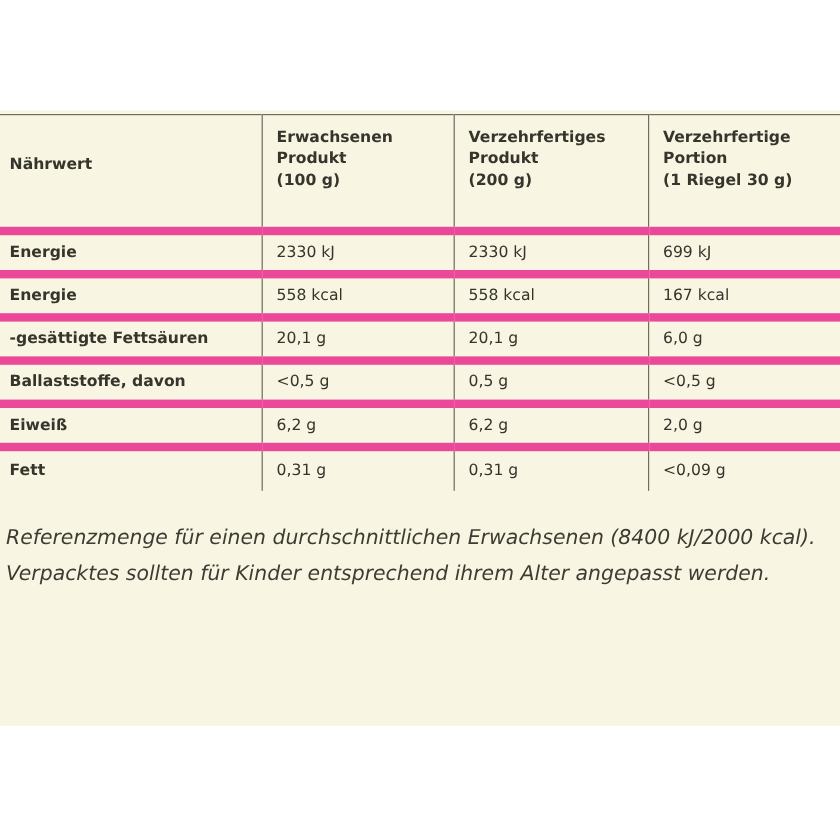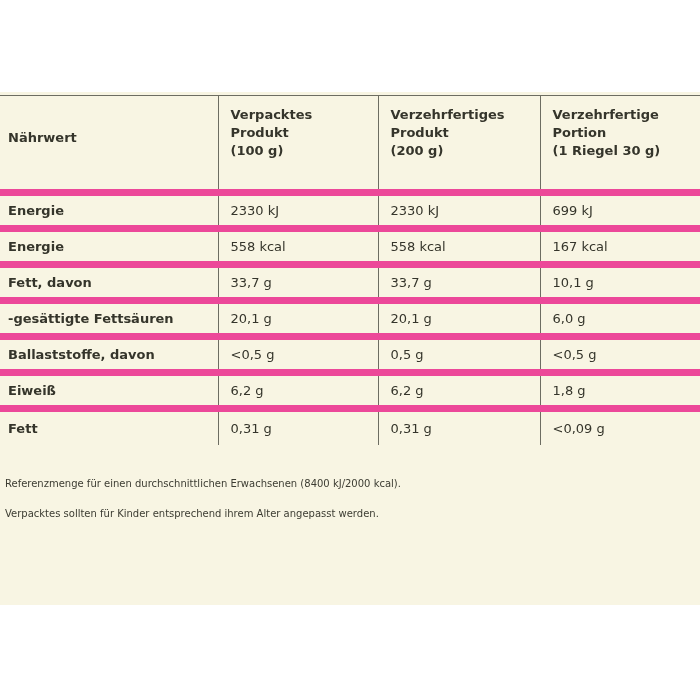--- a/index.html
+++ b/index.html
@@ -57,45 +57,46 @@
     border-top: 7px solid #ec4899;
     vertical-align: middle;
     padding: 0 6px 0 12px;
     font-weight: normal;
   }
   tbody td.lbl {
     font-weight: bold;
     padding-left: 8px;
   }
   .note {
-    font-size: 10px;
+    font-size: 17px;
     line-height: 18px;
     color: #3c3c32;
     padding-left: 5px;
+    font-style: italic;
   }
   .note.first { margin-top: 30px; }
   .note.second { margin-top: 12px; }
 </style>
 </head>
 <body>
 
 <div class="page">
   <section class="panel">
 
     <table class="nutrition">
       <colgroup>
         <col class="c0">
           <col class="c1">
           <col class="c2">
           <col class="c3">
       </colgroup>
       <thead>
         <tr>
           <th class="h0">Nährwert</th>
-          <th>Verpacktes Produkt
+          <th>Erwachsenen Produkt
 (100 g)</th>
           <th>Verzehrfertiges
 Produkt
 (200 g)</th>
           <th>Verzehrfertige
 Portion
 (1 Riegel 30 g)</th>
         </tr>
       </thead>
       <tbody>
@@ -105,42 +106,36 @@
           <td>2330 kJ</td>
           <td>699 kJ</td>
         </tr>
         <tr>
           <td class="lbl">Energie</td>
           <td>558 kcal</td>
           <td>558 kcal</td>
           <td>167 kcal</td>
         </tr>
         <tr>
-          <td class="lbl">Fett, davon</td>
-          <td>33,7 g</td>
-          <td>33,7 g</td>
-          <td>10,1 g</td>
-        </tr>
-        <tr>
           <td class="lbl">-gesättigte Fettsäuren</td>
           <td>20,1 g</td>
           <td>20,1 g</td>
           <td>6,0 g</td>
         </tr>
         <tr>
           <td class="lbl">Ballaststoffe, davon</td>
           <td>&lt;0,5 g</td>
           <td>0,5 g</td>
           <td>&lt;0,5 g</td>
         </tr>
         <tr>
           <td class="lbl">Eiweiß</td>
           <td>6,2 g</td>
           <td>6,2 g</td>
-          <td>1,8 g</td>
+          <td>2,0 g</td>
         </tr>
         <tr>
           <td class="lbl">Fett</td>
           <td>0,31 g</td>
           <td>0,31 g</td>
           <td>&lt;0,09 g</td>
         </tr>
       </tbody>
     </table>
 

